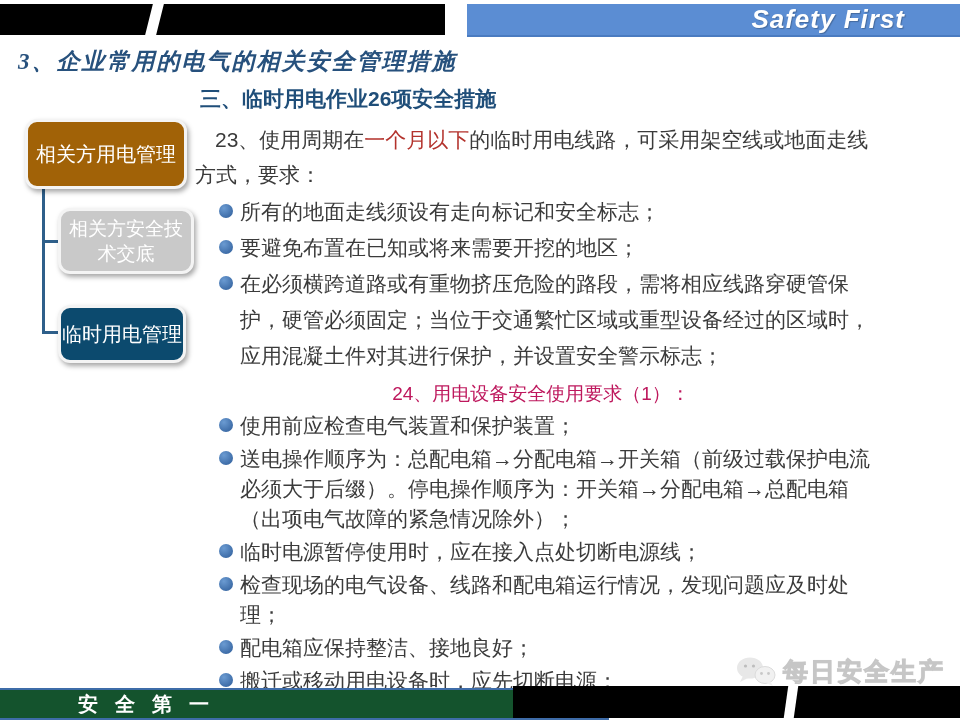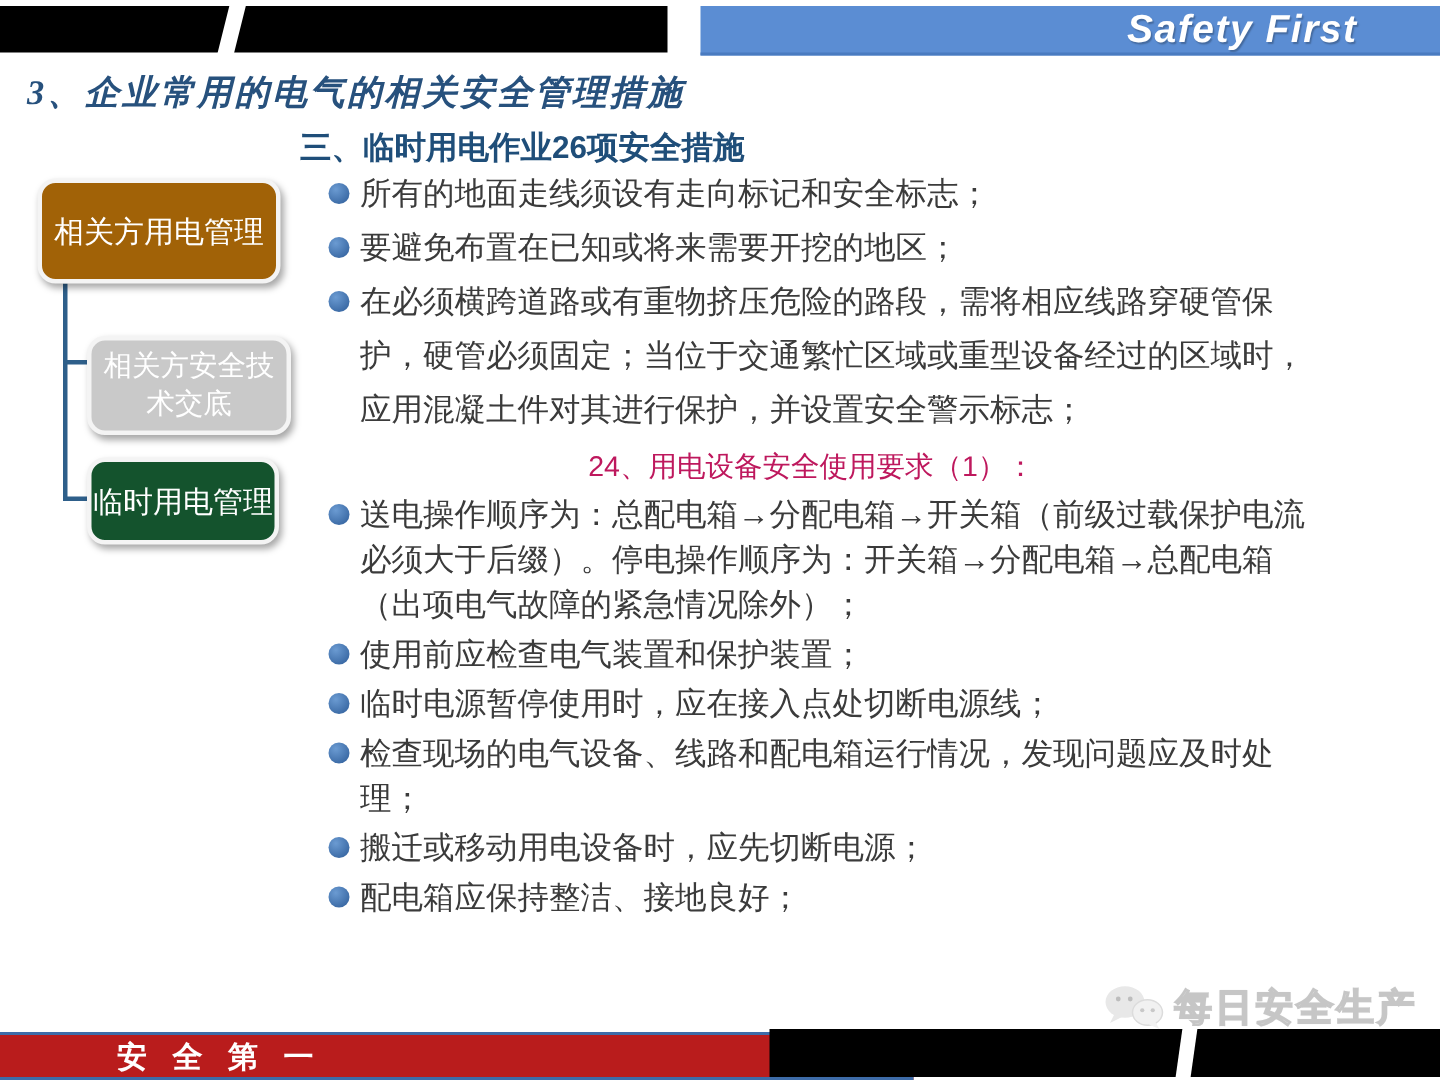--- a/index.html
+++ b/index.html
@@ -18,22 +18,22 @@
 
   
   .page-title{position:absolute;left:18px;top:46px;color:#27517d;font-size:23px;font-weight:bold;
               font-style:italic;letter-spacing:2px;font-family:"Liberation Serif", serif;}
 
   
   .node{position:absolute;border-radius:12px;border:3px solid #f4f4f4;
         box-shadow:2px 3px 5px rgba(0,0,0,.35);display:flex;align-items:center;justify-content:center;
         color:#fff;text-align:center;font-family:"Liberation Serif", serif;}
   .node1{left:25px;top:119px;width:156px;height:64px;background:#a16207;font-size:20px;}
-  .node2{left:58px;top:224px;width:122px;height:60px;background:#c9c9c9;font-size:19px;line-height:25px;padding:0 4px;}
-  .node3{left:58px;top:305px;width:122px;height:52px;background:#14532d;font-size:20px;}
+  .node2{left:58px;top:208px;width:122px;height:60px;background:#c9c9c9;font-size:19px;line-height:25px;padding:0 4px;}
+  .node3{left:58px;top:305px;width:122px;height:52px;background:#0c4a6e;font-size:20px;}
   .conn-v{position:absolute;left:42px;top:189px;width:3px;height:145px;background:#2e5f8a;}
   .conn-h1{position:absolute;left:42px;top:240px;width:16px;height:3px;background:#2e5f8a;}
   .conn-h2{position:absolute;left:42px;top:331px;width:16px;height:3px;background:#2e5f8a;}
 
   
   .main{position:absolute;left:195px;top:86px;width:692px;color:#3b3b3b;font-size:21px;}
   .subtitle{color:#1f4e79;font-weight:bold;font-size:21px;line-height:26px;margin-left:5px;}
   .p23{margin:10px 0 2px 0;line-height:35px;text-indent:20px;}
   .red{color:#b3322c;}
   ul.blist{list-style:none;margin:0;padding:0;}
@@ -45,21 +45,21 @@
   ul.s2 .dot{top:7px;}
   .h24{color:#be185d;font-size:19px;line-height:30px;margin:5px 0 2px 0;text-align:center;}
 
   
   .watermark{position:absolute;left:735px;top:655px;display:flex;align-items:center;justify-content:flex-end;}
   .wm-text{font-size:25px;letter-spacing:2px;color:#ededed;-webkit-text-stroke:1px #c6c6c6;
            text-shadow:0 0 1px #cccccc;font-weight:bold;margin-left:6px;
            font-family:"Liberation Sans", sans-serif;}
 
   
-  .footer-blue{position:absolute;left:0;top:688px;width:609px;height:28px;background:#b91c1c;
+  .footer-blue{position:absolute;left:0;top:688px;width:609px;height:28px;background:#14532d;
                border-top:2px solid #3e6ca8;border-bottom:2px solid #3e6ca8;
                display:flex;align-items:center;}
   .slogan{color:#ffffff;font-size:20px;font-weight:bold;letter-spacing:6px;padding-left:78px;
           font-family:"Liberation Serif", serif;}
   .footer-black{position:absolute;left:513px;top:686px;width:447px;height:32px;background:#000;}
   .footer-slash{position:absolute;left:786px;top:684px;width:10px;height:36px;background:#fff;
                 transform:skewX(-8deg);}
 </style>
 </head>
 <body>
@@ -83,20 +83,21 @@
   <div class="node node2">
     <span>相关方安全技术交底</span>
   </div>
   <div class="node node3">
     <span>临时用电管理</span>
   </div>
 
   <div class="main">
     <div class="subtitle">三、临时用电作业26项安全措施</div>
 
+    <p class="p23"><span>23、使用周期在</span><span class="red">一个月以下</span><span>的临时用电线路，可采用架空线或地面走线方式，要求：</span></p>
 
     <ul class="blist s1">
       <li>
         <span class="dot"></span>
         <span>所有的地面走线须设有走向标记和安全标志；</span>
       </li>
       <li>
         <span class="dot"></span>
         <span>要避免布置在已知或将来需要开挖的地区；</span>
       </li>
@@ -104,41 +105,41 @@
         <span class="dot"></span>
         <span>在必须横跨道路或有重物挤压危险的路段，需将相应线路穿硬管保护，硬管必须固定；当位于交通繁忙区域或重型设备经过的区域时，应用混凝土件对其进行保护，并设置安全警示标志；</span>
       </li>
     </ul>
 
     <div class="h24">24、用电设备安全使用要求（1）：</div>
 
     <ul class="blist s2">
       <li>
         <span class="dot"></span>
-        <span>送电操作顺序为：总配电箱→分配电箱→开关箱（前级过载保护电流必须大于后缀）。停电操作顺序为：开关箱→分配电箱→总配电箱（出项电气故障的紧急情况除外）；</span>
+        <span>使用前应检查电气装置和保护装置；</span>
       </li>
       <li>
         <span class="dot"></span>
-        <span>使用前应检查电气装置和保护装置；</span>
+        <span>送电操作顺序为：总配电箱→分配电箱→开关箱（前级过载保护电流必须大于后缀）。停电操作顺序为：开关箱→分配电箱→总配电箱（出项电气故障的紧急情况除外）；</span>
       </li>
       <li>
         <span class="dot"></span>
         <span>临时电源暂停使用时，应在接入点处切断电源线；</span>
       </li>
       <li>
         <span class="dot"></span>
         <span>检查现场的电气设备、线路和配电箱运行情况，发现问题应及时处理；</span>
       </li>
       <li>
         <span class="dot"></span>
-        <span>搬迁或移动用电设备时，应先切断电源；</span>
+        <span>配电箱应保持整洁、接地良好；</span>
       </li>
       <li>
         <span class="dot"></span>
-        <span>配电箱应保持整洁、接地良好；</span>
+        <span>搬迁或移动用电设备时，应先切断电源；</span>
       </li>
     </ul>
   </div>
 
   <div class="watermark">
     <svg width="42" height="32" viewBox="0 0 42 32">
       <ellipse cx="15" cy="12" rx="13" ry="10.5" fill="#e8e8e8"></ellipse>
       <path d="M8 20 L5 26 L13 22 Z" fill="#e8e8e8"></path>
       <circle cx="10.5" cy="10" r="1.6" fill="#bdbdbd"></circle>
       <circle cx="18.5" cy="10" r="1.6" fill="#bdbdbd"></circle>

